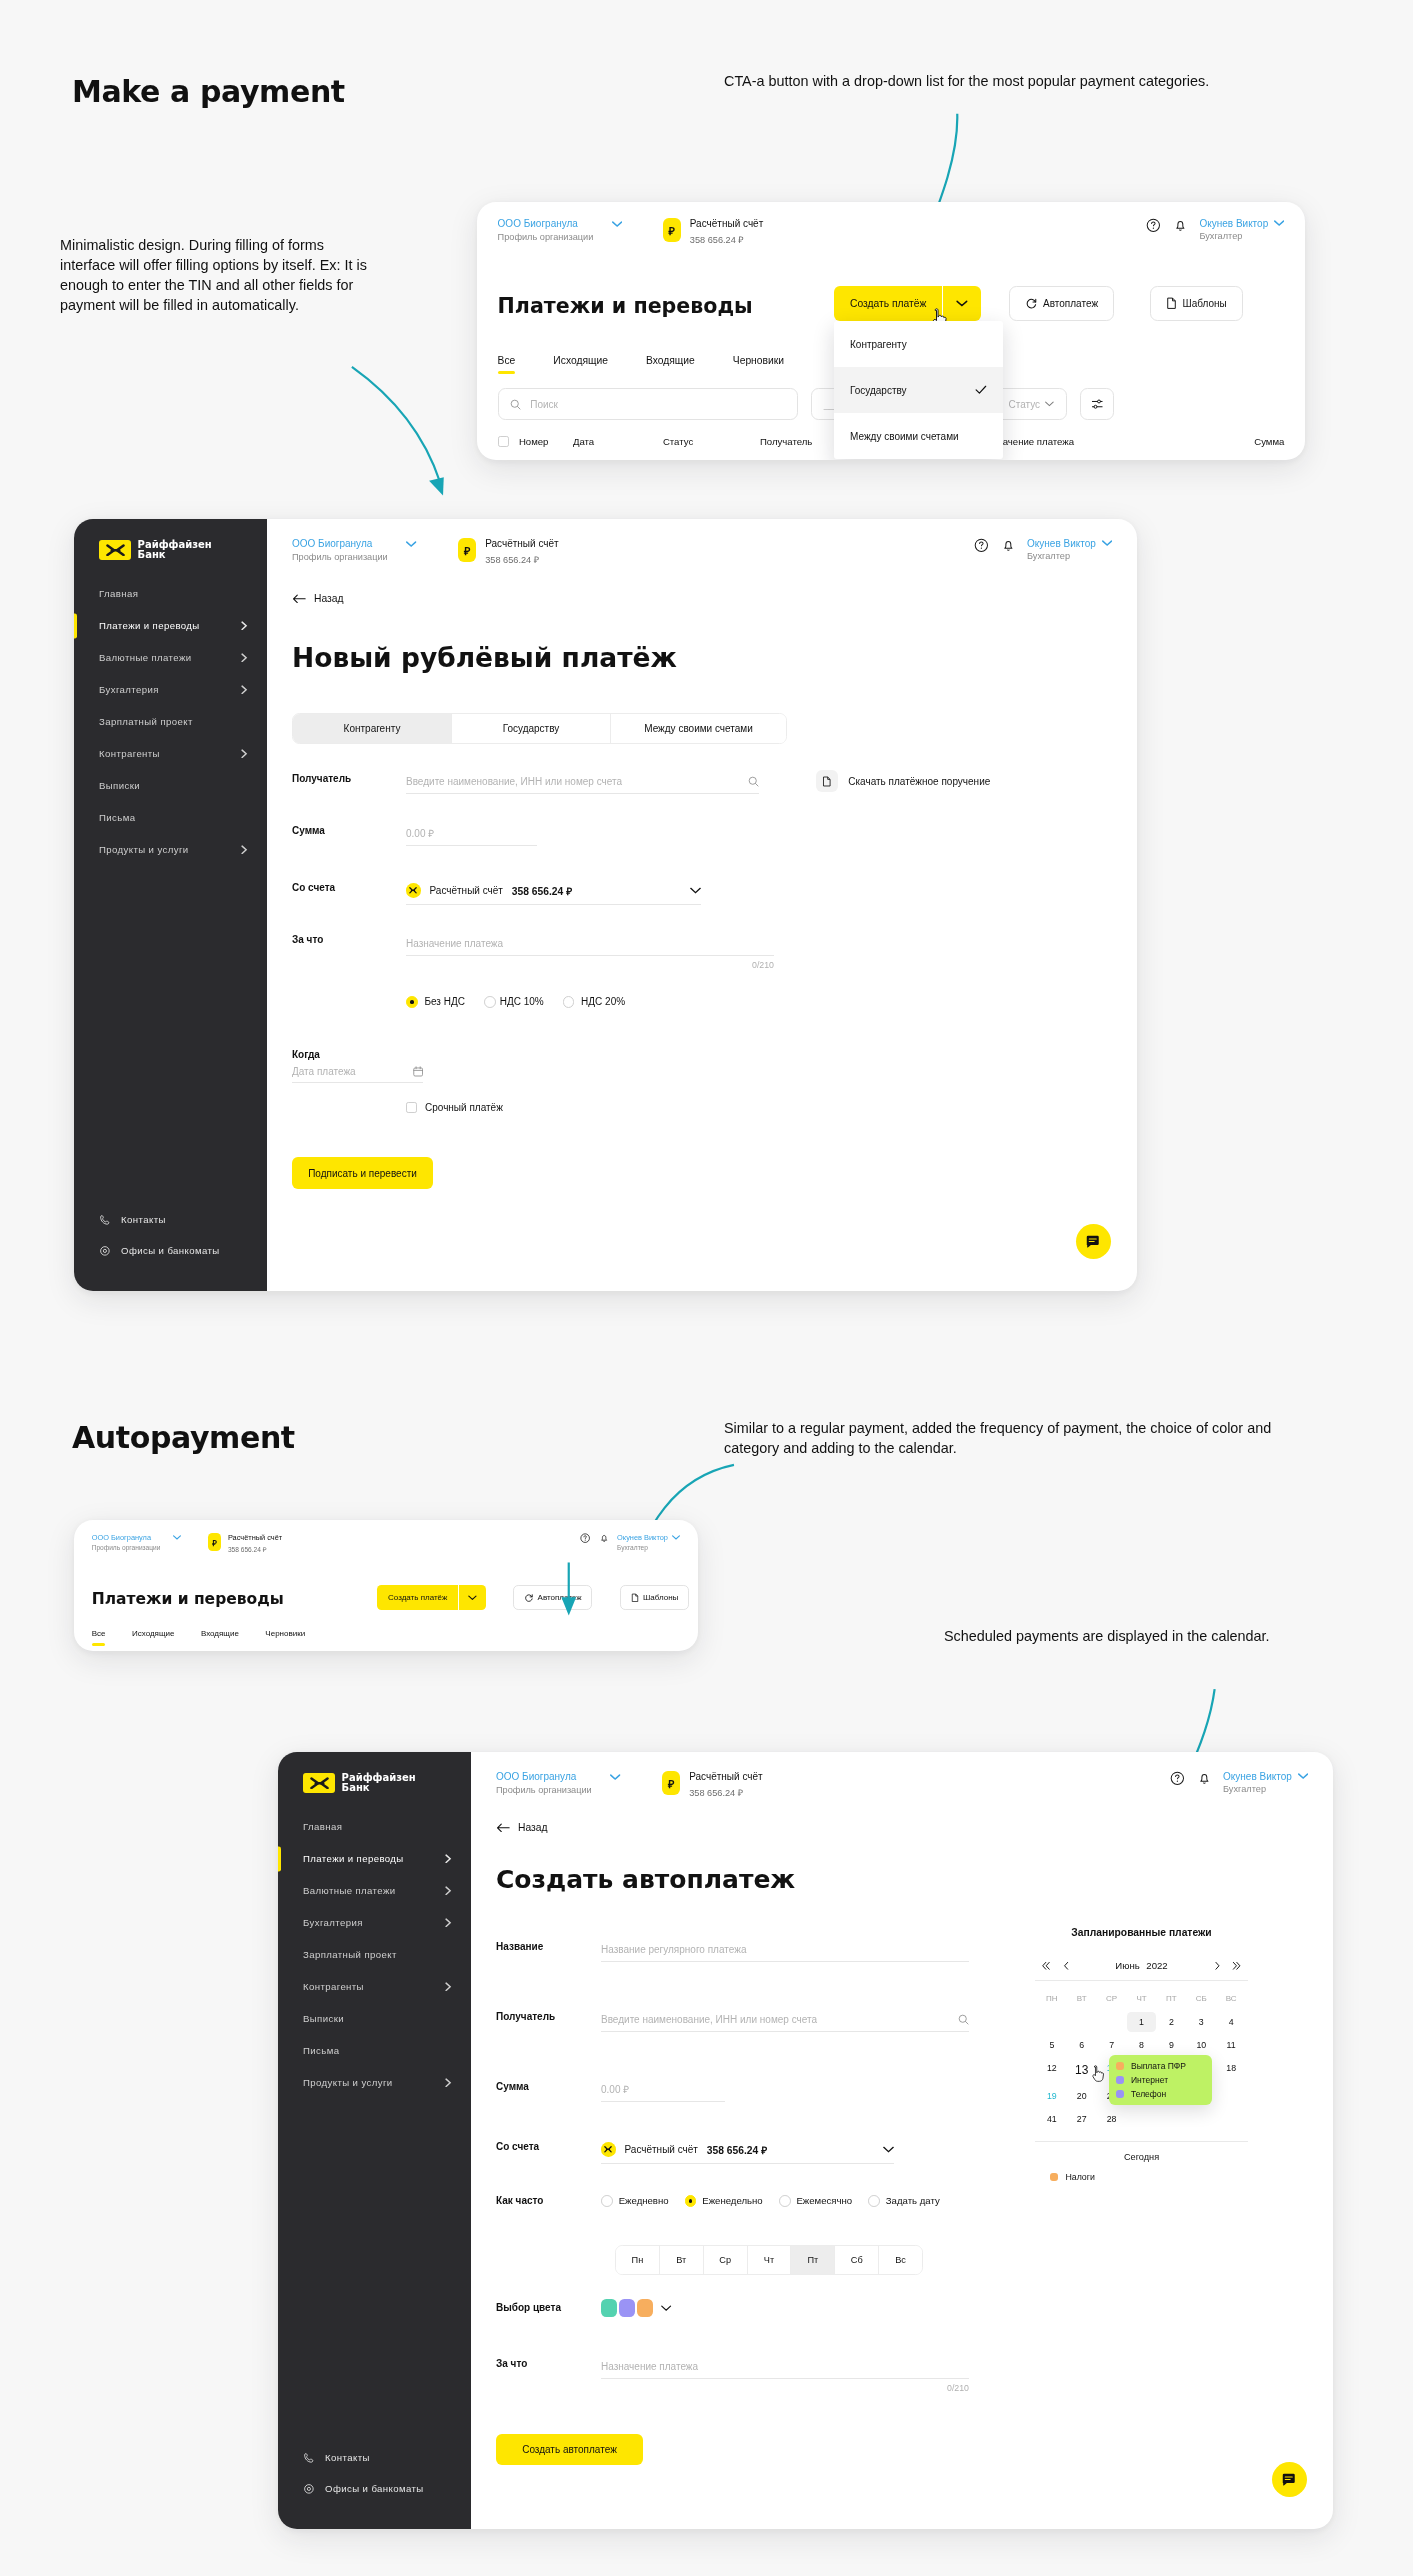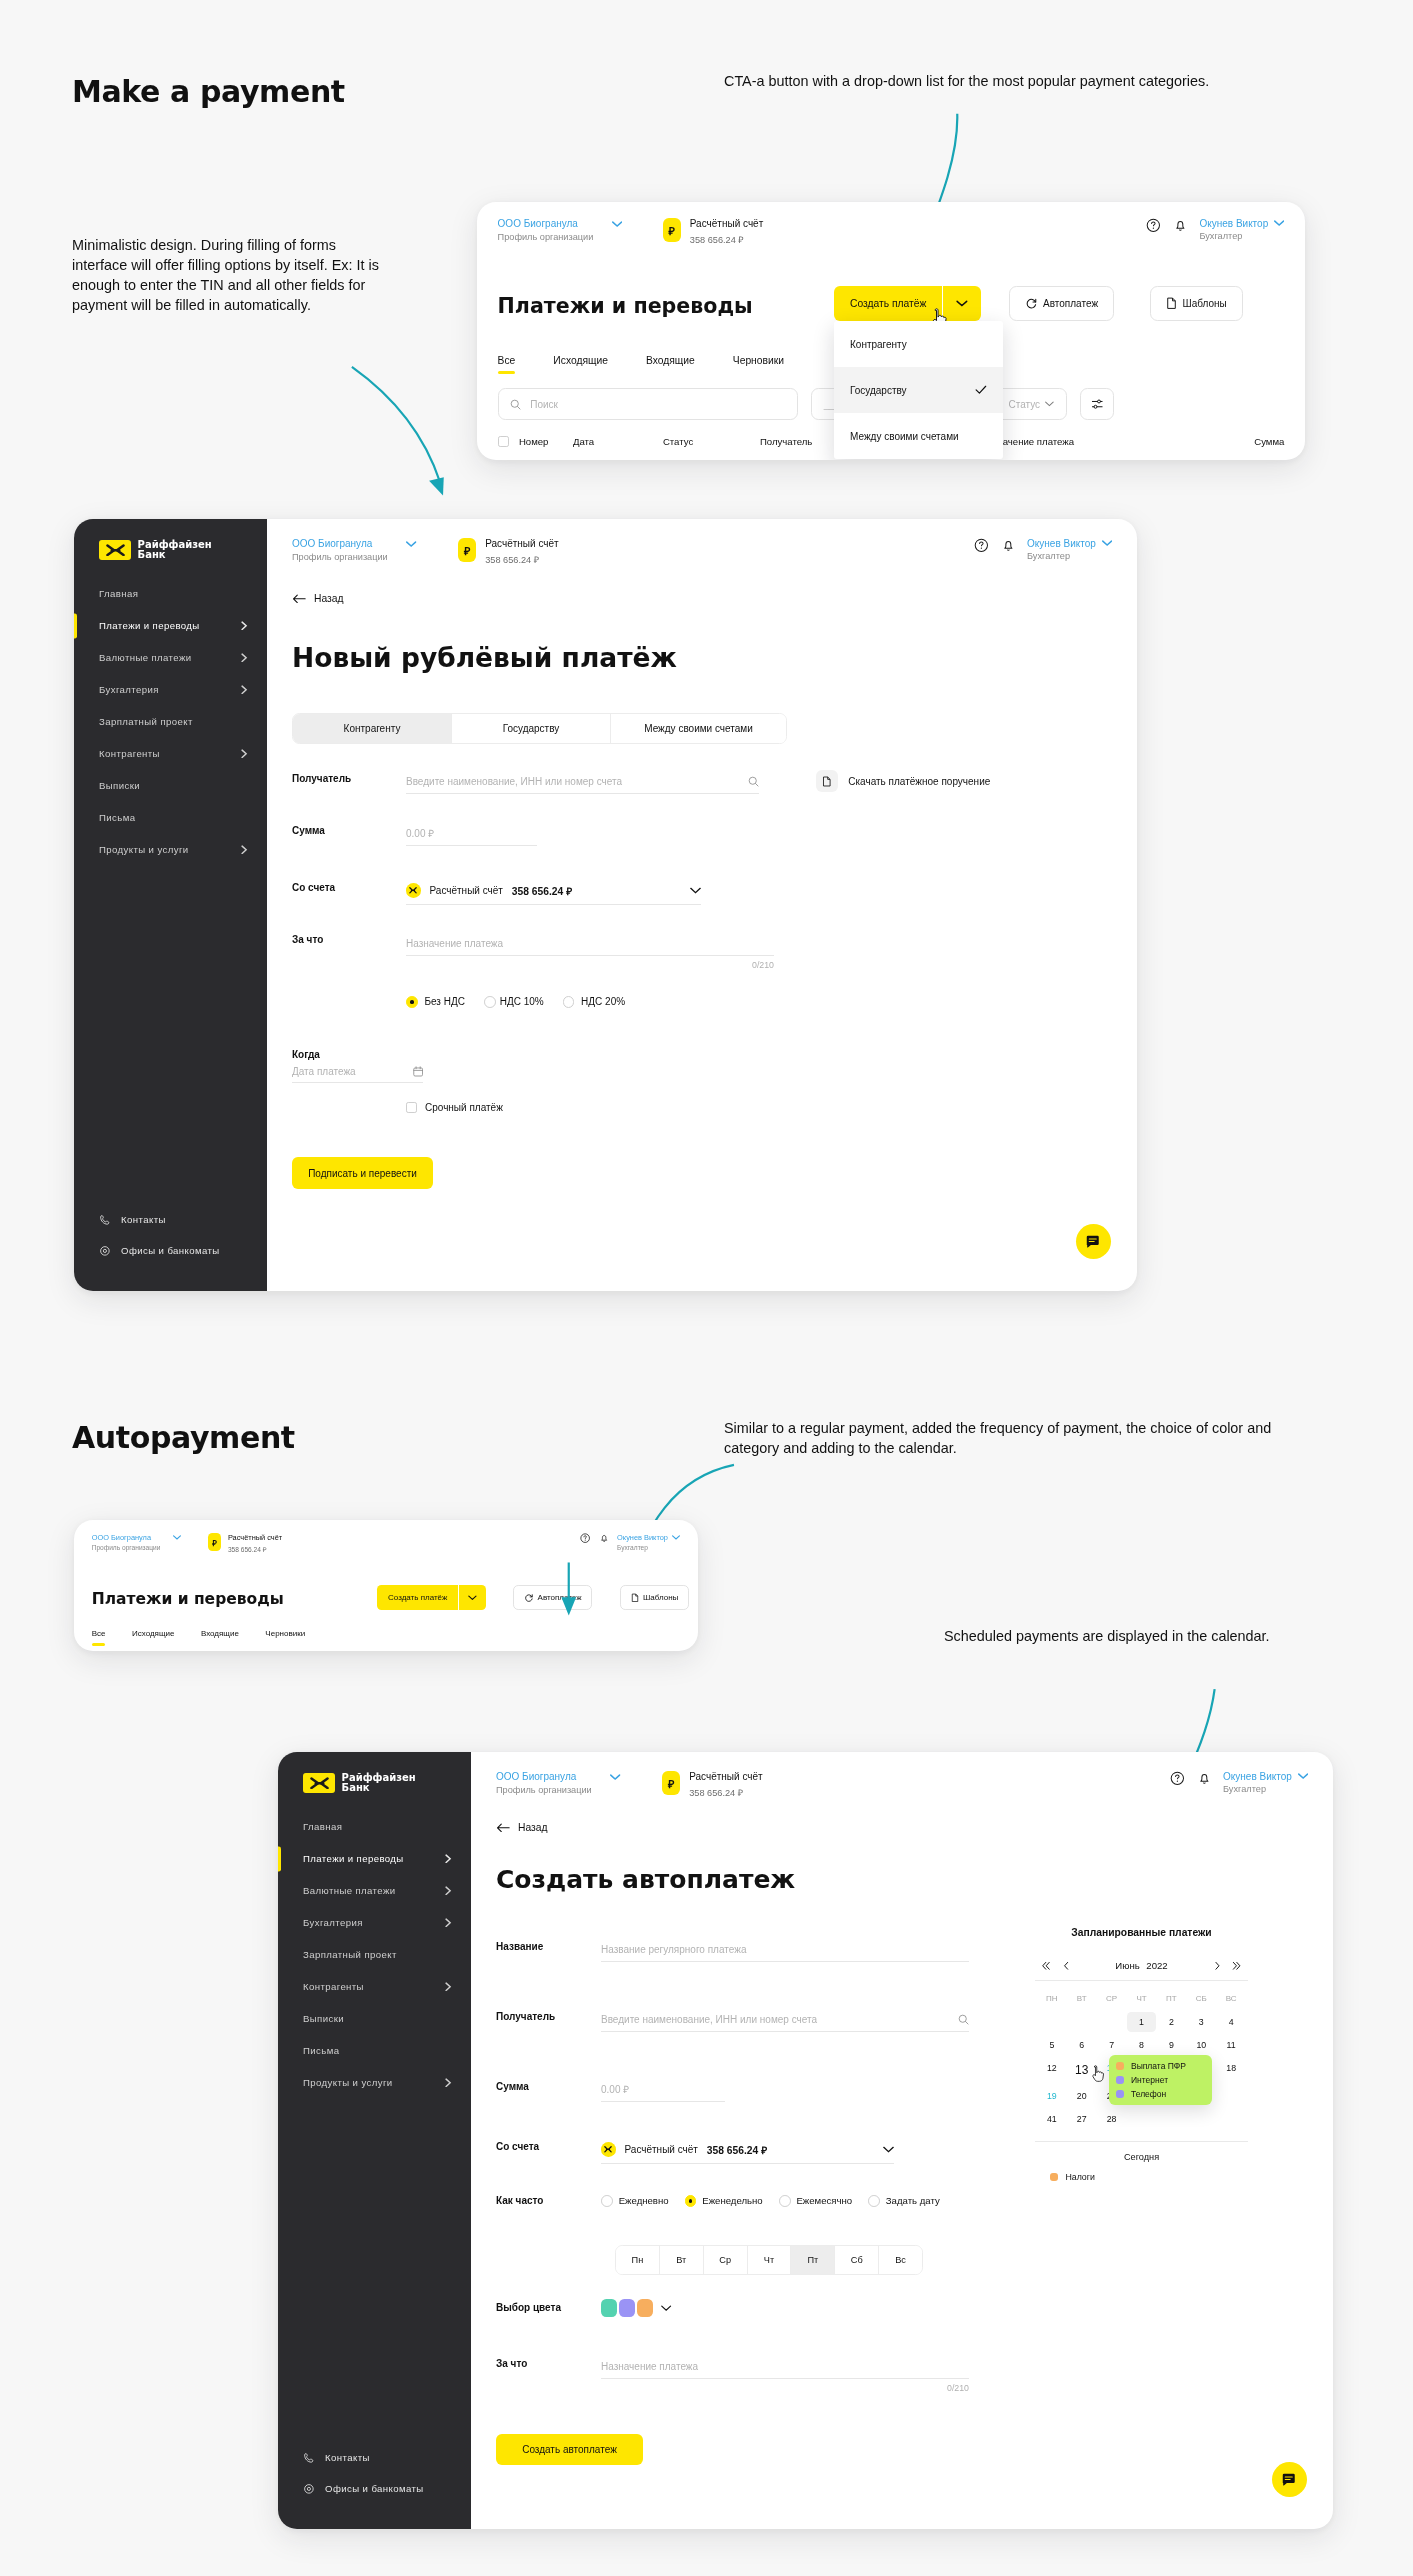--- a/index.html
+++ b/index.html
@@ -166,21 +166,21 @@
 
   <div class="sec-title" style="left:72px; top:74px;">Make a payment</div>
 
   <div class="annot" style="left:724px; top:72px; width:552px;">CTA-a button with a drop-down list for the most popular payment categories.</div>
 
   <svg class="arrow" style="left:847px; top:110px;" width="147" height="184" viewBox="0 0 200 250">
     <path d="M150 5 C 152 70, 120 140, 88 225" stroke="#18A5B5" stroke-width="3" fill="none"></path>
     <path d="M88 242 L 78 216 L 98 218 Z" fill="#18A5B5"></path>
   </svg>
 
-  <div class="annot" style="left:72px; top:236px; width:309px;">Minimalistic design. During filling of forms interface will offer filling options by itself. Ex: It is enough to enter the TIN and all other fields for payment will be filled in automatically.</div>
+  <div class="annot" style="left:60px; top:236px; width:309px;">Minimalistic design. During filling of forms interface will offer filling options by itself. Ex: It is enough to enter the TIN and all other fields for payment will be filled in automatically.</div>
 
   <svg class="arrow" style="left:346px; top:361px;" width="147" height="147" viewBox="0 0 200 200">
     <path d="M8 8 C 60 45, 105 95, 128 165" stroke="#18A5B5" stroke-width="3" fill="none"></path>
     <path d="M132 183 L 113 163 L 133 158 Z" fill="#18A5B5"></path>
   </svg>
 
   <div class="win" style="left:477px; top:184px; width:828px; height:258px;">
 
     <div class="topbar" style="padding:16px 20.6px 0 20.6px; position:relative;">
       <div style="width:133px;">

